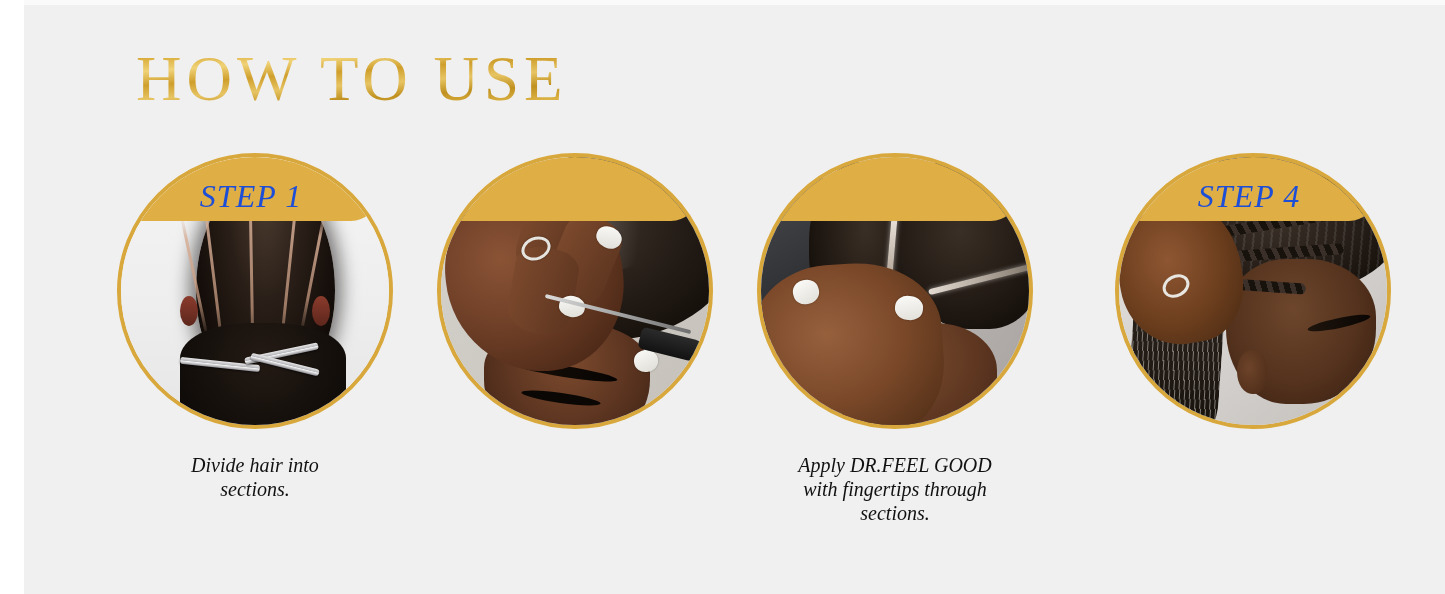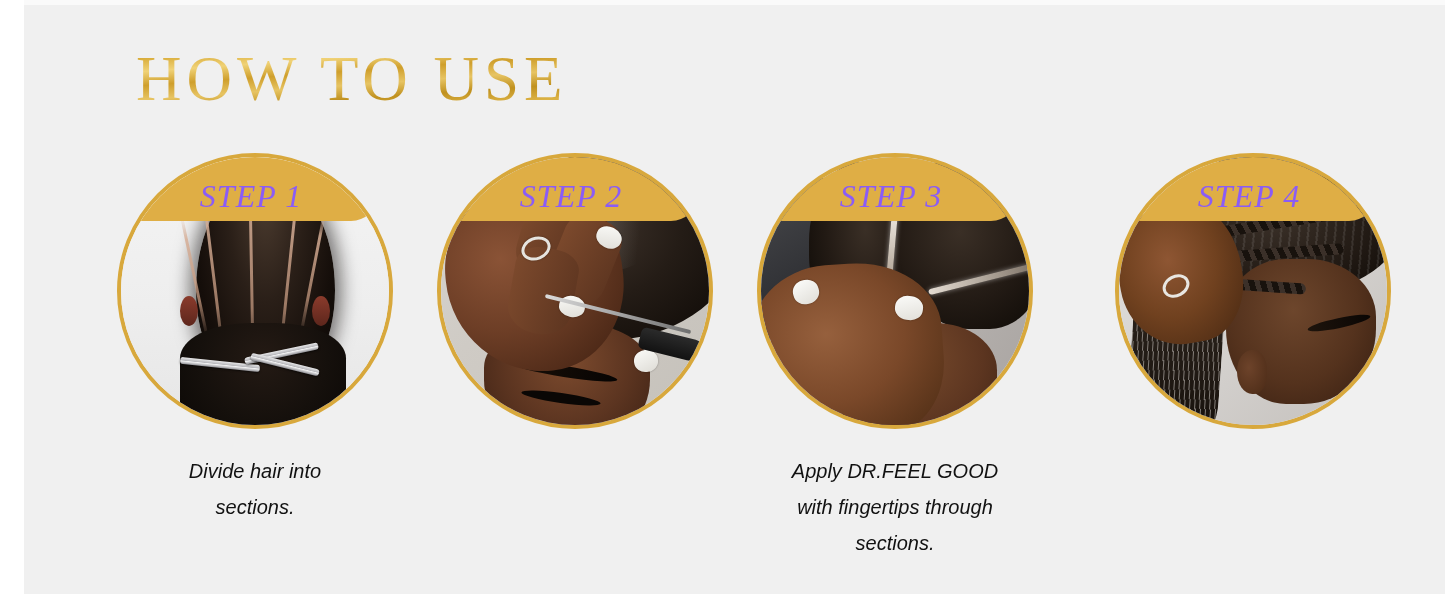--- a/index.html
+++ b/index.html
@@ -109,35 +109,35 @@
     left: 0;
     right: 8px;
     top: 22px;
     text-align: center;
     font-family: "Liberation Serif", serif;
     font-style: italic;
     font-weight: 400;
     font-size: 32px;
     line-height: 34px;
     letter-spacing: 1px;
-    color: #8b5cf6;
+    color: #1d4ed8;
     z-index: 6;
     white-space: nowrap;
   }
 
   .caption {
     position: absolute;
     top: 300px;
     width: 276px;
     left: 0;
     text-align: center;
-    font-family: Liberation Sans, sans-serif;
+    font-family: Liberation Serif, serif;
     font-style: italic;
     font-size: 20px;
-    line-height: 36px;
+    line-height: 24px;
     color: #111111;
     white-space: pre-line;
   }
   .step-2 .caption { width: 300px; left: -12px; }
   .step-3 .caption { width: 310px; left: -17px; }
   .step-4 .caption { width: 310px; left: -17px; }
 
   
   .ph { position:absolute; inset:0; }
 
@@ -455,42 +455,40 @@
             <div class="p2-finger" style="left:26%;top:34%;width:24%;height:32%;transform:rotate(10deg);"></div>
             <div class="p2-nail" style="left:47%;top:10%;width:26px;height:20px;transform:rotate(20deg);"></div>
             <div class="p2-nail" style="left:58%;top:26%;width:26px;height:21px;transform:rotate(26deg);"></div>
             <div class="p2-nail" style="left:44%;top:52%;width:26px;height:21px;transform:rotate(10deg);"></div>
             <div class="p2-nail" style="left:72%;top:72%;width:24px;height:22px;transform:rotate(-8deg);"></div>
             <div class="p2-ring" style="left:30%;top:30%;"></div>
             <div class="p2-comb"></div>
             <div class="p2-comb-head"></div>
           </div>
           <div class="banner"></div>
-          <div class="banner-label">STEP 2</div>
         </div>
       </div>
     </div>
 
     <div class="step step-3">
       <div class="circle-wrap">
         <div class="circle">
           <div class="photo">
             <div class="ph p3-bg"></div>
             <div class="p3-shirt"></div>
             <div class="p3-hair-l"></div>
             <div class="p3-hair-r"></div>
             <div class="p3-partline"></div>
             <div class="p3-partline-2"></div>
             <div class="p3-scalp"></div>
             <div class="p3-hand"></div>
             <div class="p3-nail" style="left:12%;top:46%;width:26px;height:24px;transform:rotate(-14deg);"></div>
             <div class="p3-nail" style="left:50%;top:52%;width:28px;height:24px;transform:rotate(8deg);"></div>
           </div>
           <div class="banner"></div>
-          <div class="banner-label">STEP 3</div>
         </div>
       </div>
       <div class="caption">Apply DR.FEEL GOOD
 with fingertips through
 sections.</div>
     </div>
 
     <div class="step step-4">
       <div class="circle-wrap">
         <div class="circle">

